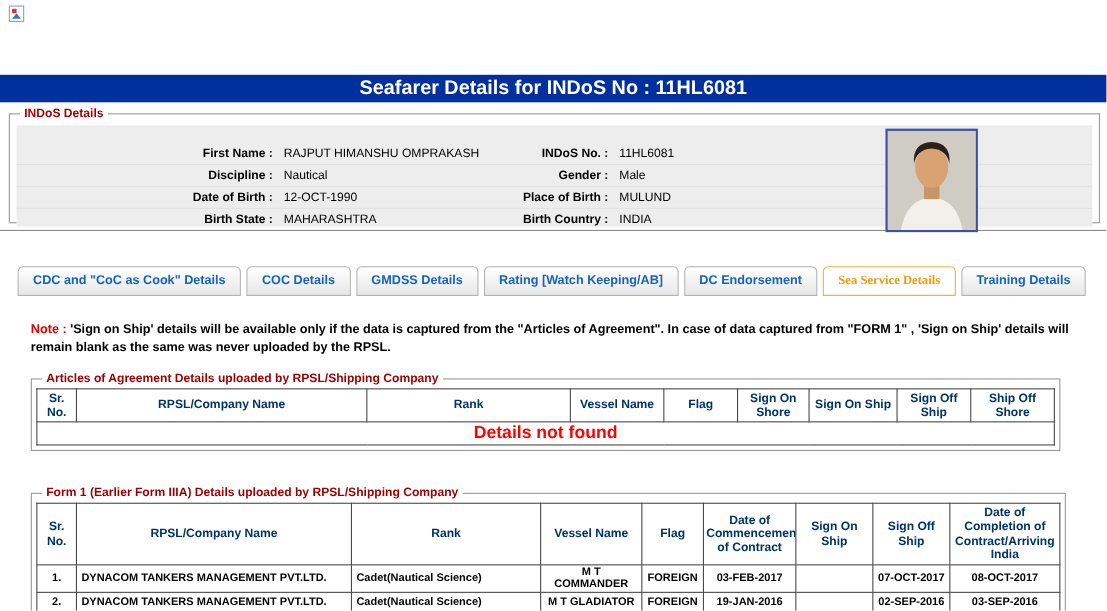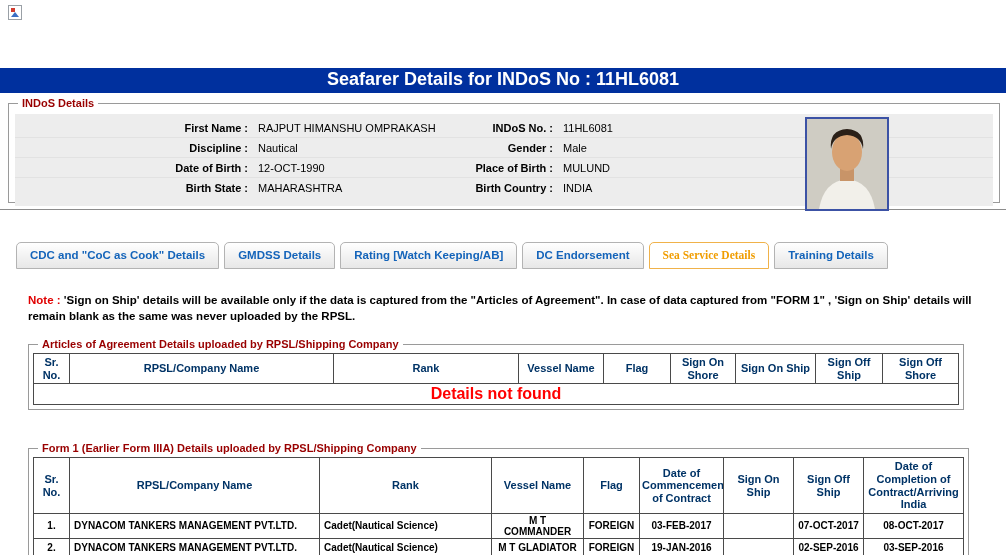--- a/index.html
+++ b/index.html
@@ -46,21 +46,21 @@
     margin-left: 5px; padding: 0 4px;
   }
 
   
   .indos-fieldset {
     margin: 4px 6px 0 8px;
     height: 106px;
     position: relative;
   }
   .indos-grid {
-    background: #ededed; margin: 2px 2px 0 2px; padding-top: 4px; height: 92px;
+    background: #ededed; margin: 2px 2px 0 2px; padding-top: 16px; height: 92px;
   }
   .field-row {
     display: grid;
     grid-template-columns: 240px 170px 135px 1fr;
     height: 20px; align-items: center;
     border-bottom: 1px solid #e2e2e2;
   }
   .field-row:last-child { border-bottom: none; }
   .field-label { text-align: right; font-weight: bold; padding-right: 7px; white-space: nowrap; }
   .field-value { text-align: left; padding-left: 3px; white-space: nowrap; }
@@ -164,20 +164,21 @@
       <ellipse cx="40" cy="33" rx="15" ry="19" fill="#d8a273"></ellipse>
       <path d="M24 30 Q22 11 40 10 Q58 11 56 30 Q54 17 40 16 Q26 17 24 30 Z" fill="#2b2018"></path>
     </svg>
   </div>
 </fieldset>
 
 <hr class="full-divider">
 
 <div class="tab-bar">
   <div class="tab">CDC and "CoC as Cook" Details</div>
+  <div class="tab">COC Details</div>
   <div class="tab">GMDSS Details</div>
   <div class="tab">Rating [Watch Keeping/AB]</div>
   <div class="tab">DC Endorsement</div>
   <div class="tab active">Sea Service Details</div>
   <div class="tab">Training Details</div>
 </div>
 
 <div class="note">
   <span class="note-prefix">Note :</span><span> 'Sign on Ship' details will be available only if the data is captured from the "Articles of Agreement". In case of data captured from "FORM 1" , 'Sign on Ship' details will remain blank as the same was never uploaded by the RPSL.</span>
 </div>
@@ -199,21 +200,21 @@
     <thead>
       <tr>
         <th>Sr. No.</th>
         <th>RPSL/Company Name</th>
         <th>Rank</th>
         <th>Vessel Name</th>
         <th>Flag</th>
         <th>Sign On Shore</th>
         <th>Sign On Ship</th>
         <th>Sign Off Ship</th>
-        <th>Sign Off Shore</th>
+        <th>Ship Off Shore</th>
       </tr>
     </thead>
     <tbody>
       <tr class="empty-row">
         <td colspan="9">Details not found</td>
       </tr>
     </tbody>
   </table>
 </fieldset>
 

